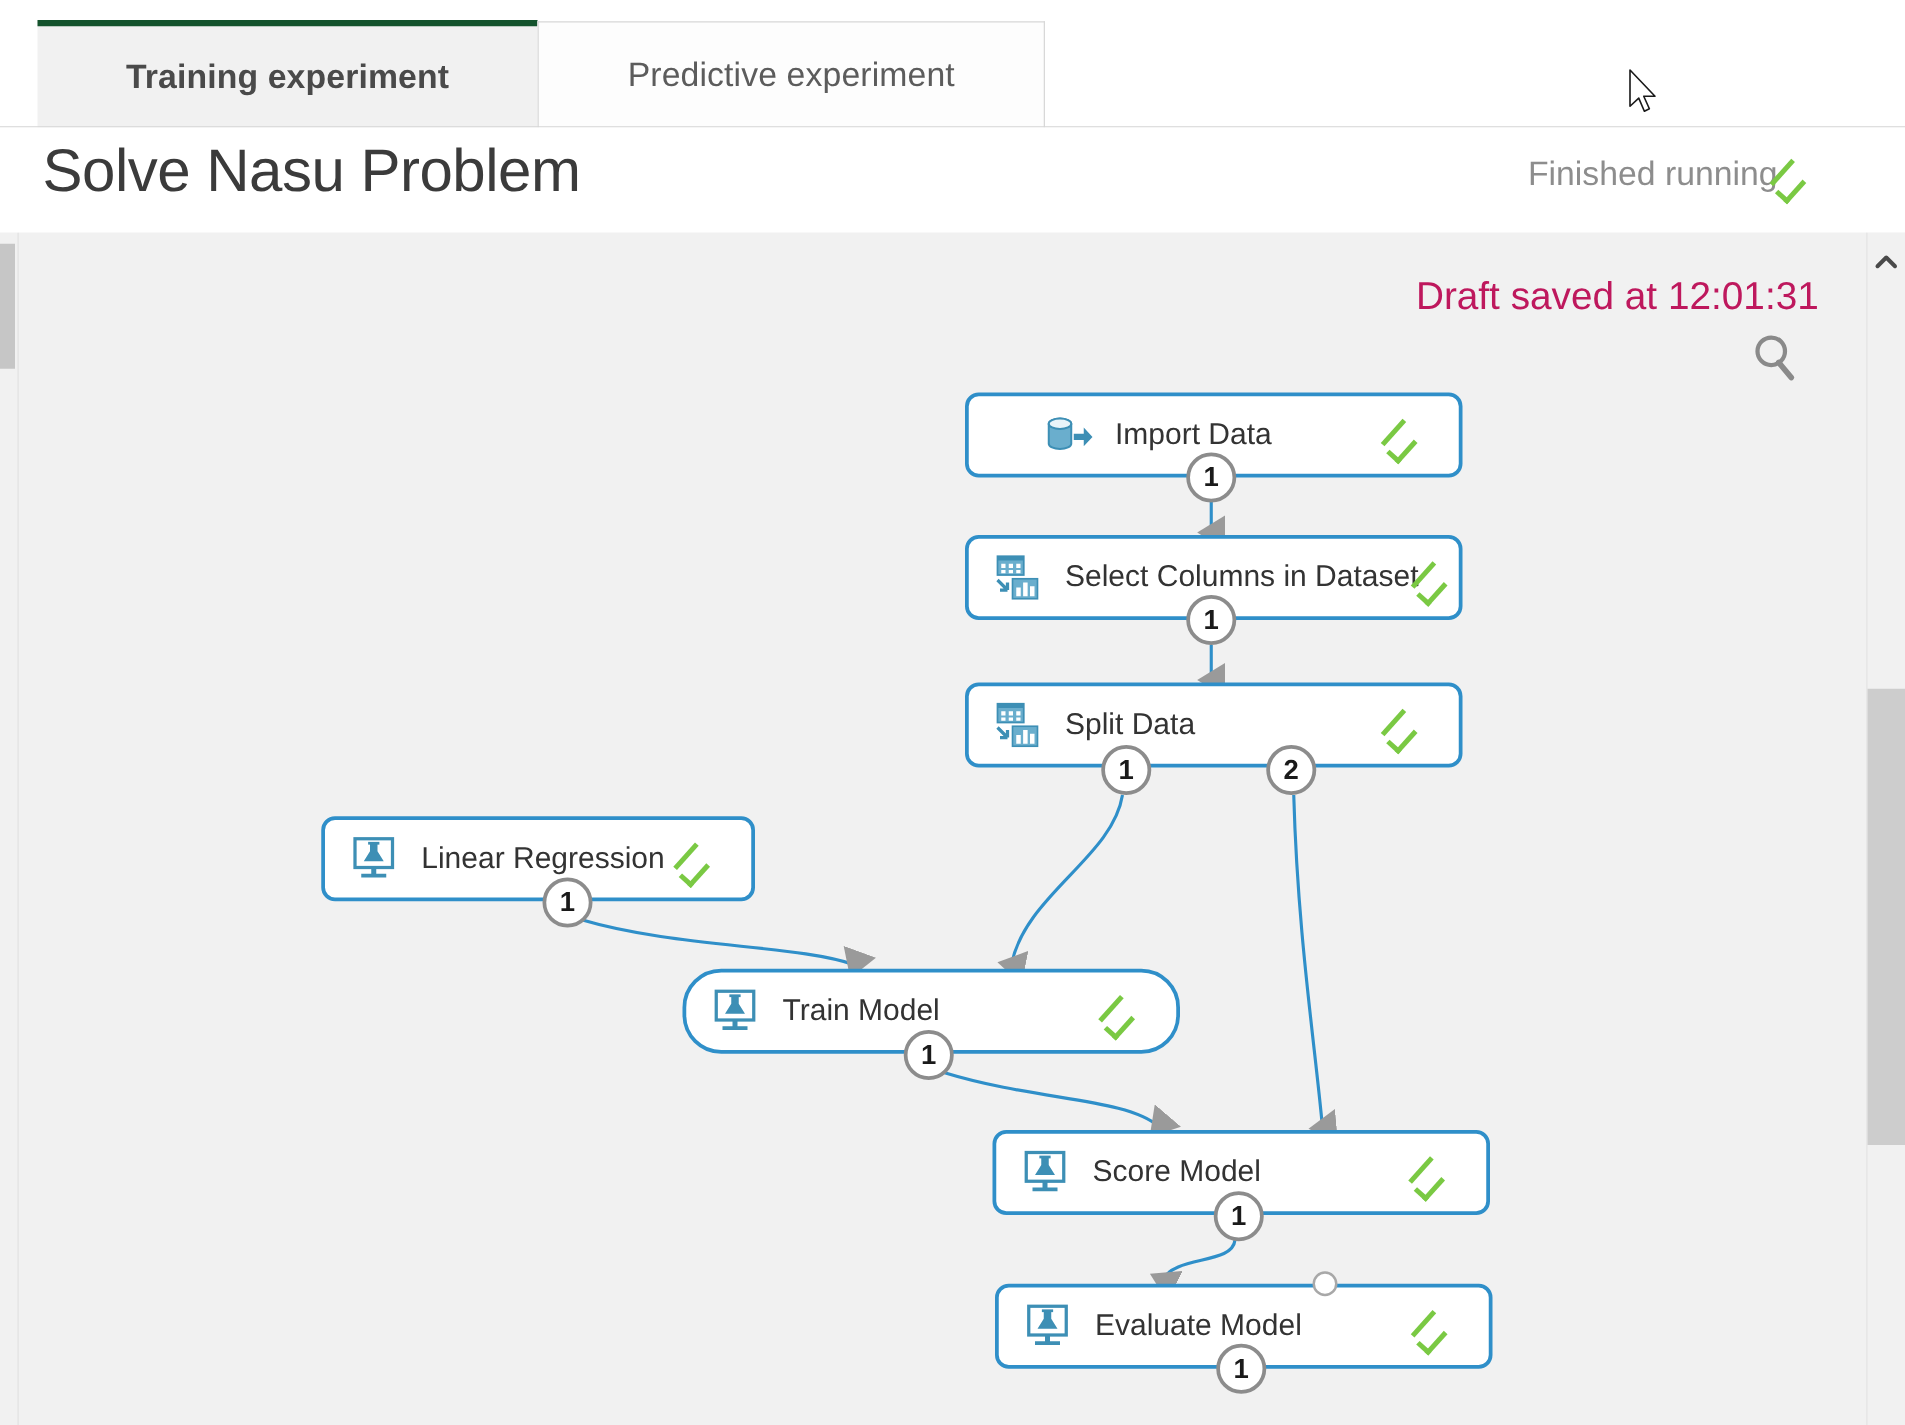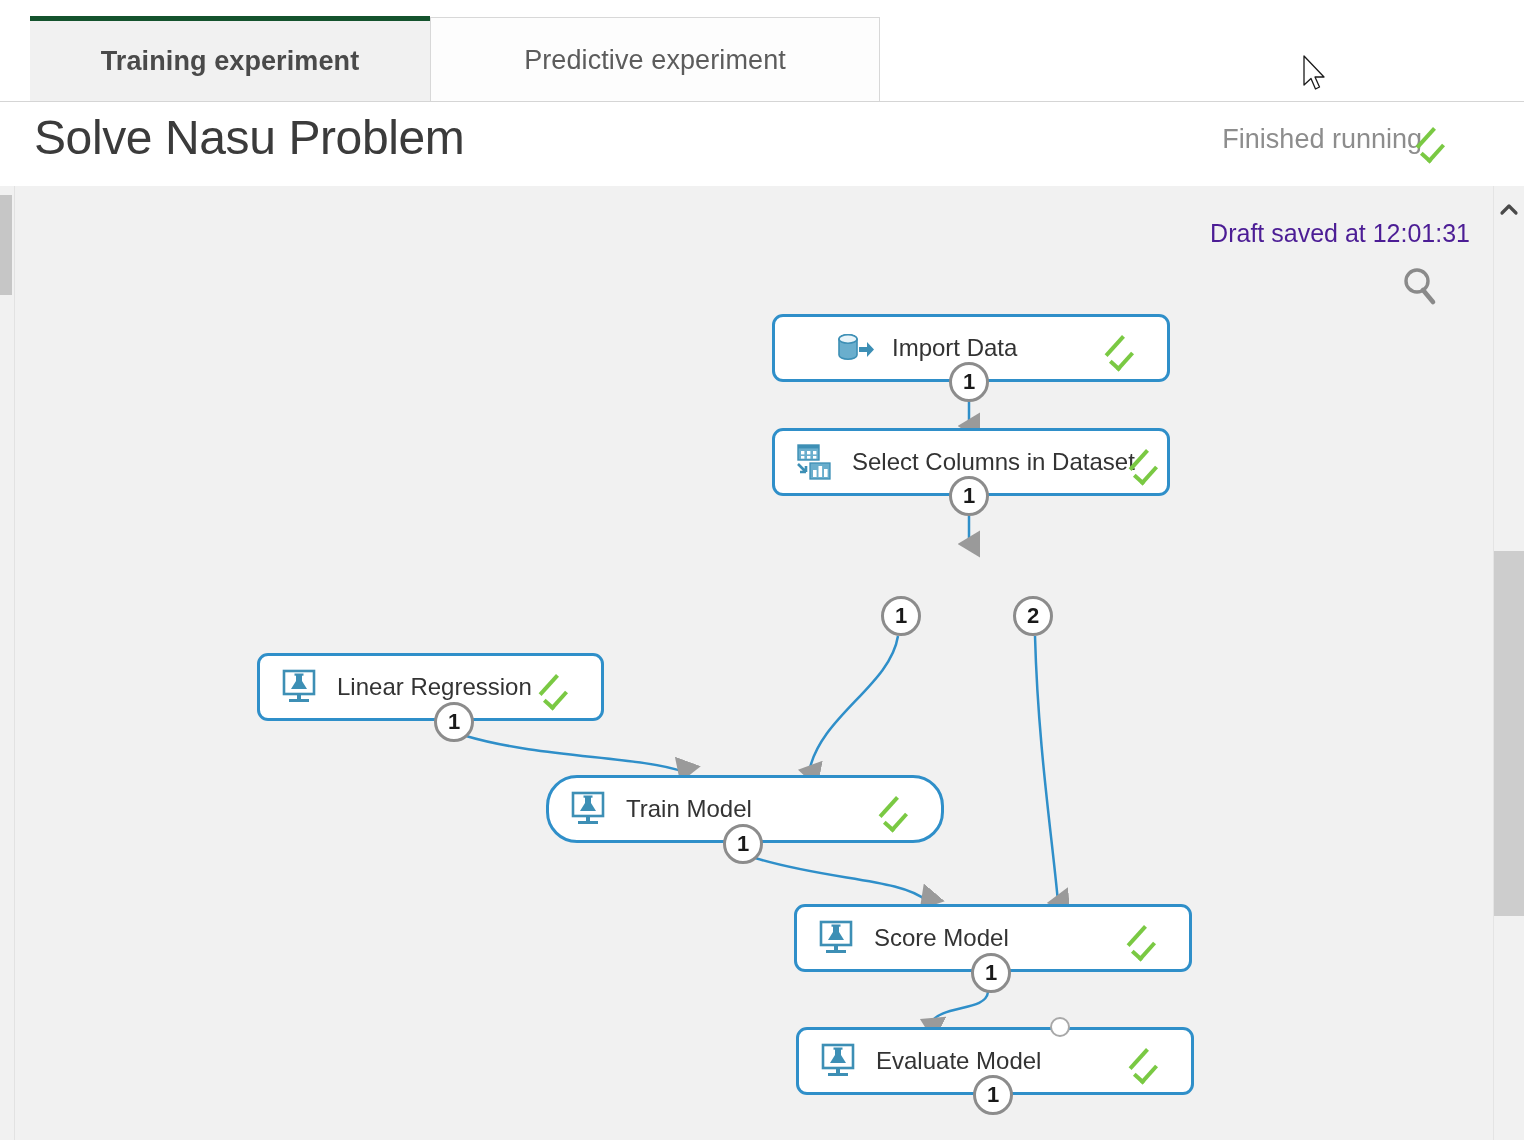--- a/index.html
+++ b/index.html
@@ -46,21 +46,21 @@
   .tab.active {
     left: 30px;
     width: 400px;
     background: #f1f1f1;
     border-top: 5px solid #14532d;
     color: #4a4a4a;
     font-weight: bold;
   }
   .tab.inactive {
     left: 430px;
-    width: 450px;
+    width: 406px;
     background: #fdfdfd;
     border: 1px solid #d8d8d8;
     border-bottom: none;
     color: #5c5c5c;
     top: 17px;
     height: 85px;
   }
 
   
   #titlerow {
@@ -128,23 +128,23 @@
   }
   #left-strip {
     position: absolute;
     left: 0px; top: 9px;
     width: 12px; height: 100px;
     background: #c6c6c6;
   }
 
   #draft-saved {
     position: absolute;
-    right: 54px; top: 33px;
-    font-size: 25px;
-    color: #4c1d95;
+    right: 69px; top: 33px;
+    font-size: 31px;
+    color: #be185d;
     white-space: nowrap;
   }
   #zoom-tool {
     position: absolute;
     right: 80px; top: 78px;
     width: 46px; height: 46px;
     cursor: pointer;
   }
 
   
@@ -321,20 +321,41 @@
         <rect x="18" y="28" width="3.6" height="7" fill="#ffffff"></rect>
         <rect x="23.5" y="24" width="3.6" height="11" fill="#ffffff"></rect>
         <rect x="29" y="27" width="3.6" height="8" fill="#ffffff"></rect>
       </svg>
     </span>
     <span class="node-label">Select Columns in Dataset</span>
     <span class="node-check check-green"></span>
   </div>
   <div class="port" style="left:949px; top:290px;">1</div>
 
+  <div class="node" style="left:772px; top:360px; width:398px;">
+    <span class="node-icon">
+      <svg width="40" height="40" viewBox="0 0 40 40">
+        <rect x="3" y="3" width="21" height="15" fill="#6aaecd" stroke="#3d8fb5" stroke-width="1.4"></rect>
+        <rect x="3" y="3" width="21" height="3.4" fill="#3d8fb5"></rect>
+        <rect x="6" y="9" width="3.4" height="3.4" fill="#ffffff"></rect>
+        <rect x="12" y="9" width="3.4" height="3.4" fill="#ffffff"></rect>
+        <rect x="18" y="9" width="3.4" height="3.4" fill="#ffffff"></rect>
+        <rect x="6" y="14" width="3.4" height="2.6" fill="#ffffff"></rect>
+        <rect x="12" y="14" width="3.4" height="2.6" fill="#ffffff"></rect>
+        <rect x="18" y="14" width="3.4" height="2.6" fill="#ffffff"></rect>
+        <path d="M3,22 L11,30 M11,30 L11,24 M11,30 L5,30" stroke="#3d8fb5" stroke-width="2.6" fill="none"></path>
+        <rect x="15" y="21" width="20" height="16" fill="#6aaecd" stroke="#3d8fb5" stroke-width="1.3"></rect>
+        <rect x="18" y="28" width="3.6" height="7" fill="#ffffff"></rect>
+        <rect x="23.5" y="24" width="3.6" height="11" fill="#ffffff"></rect>
+        <rect x="29" y="27" width="3.6" height="8" fill="#ffffff"></rect>
+      </svg>
+    </span>
+    <span class="node-label">Split Data</span>
+    <span class="node-check check-green"></span>
+  </div>
   <div class="port" style="left:881px; top:410px;">1</div>
   <div class="port" style="left:1013px; top:410px;">2</div>
 
   <div class="node" style="left:257px; top:467px; width:347px;">
     <span class="node-icon">
       <svg width="40" height="40" viewBox="0 0 40 40">
         <rect x="4" y="4" width="30" height="23" fill="#ffffff" stroke="#3d8fb5" stroke-width="2.6"></rect>
         <path d="M16,8 L16,14 L11,22 L27,22 L22,14 L22,8 Z" fill="#3d8fb5"></path>
         <rect x="14.5" y="6.5" width="9" height="2.2" fill="#3d8fb5"></rect>
         <rect x="17" y="27" width="4" height="6" fill="#3d8fb5"></rect>

